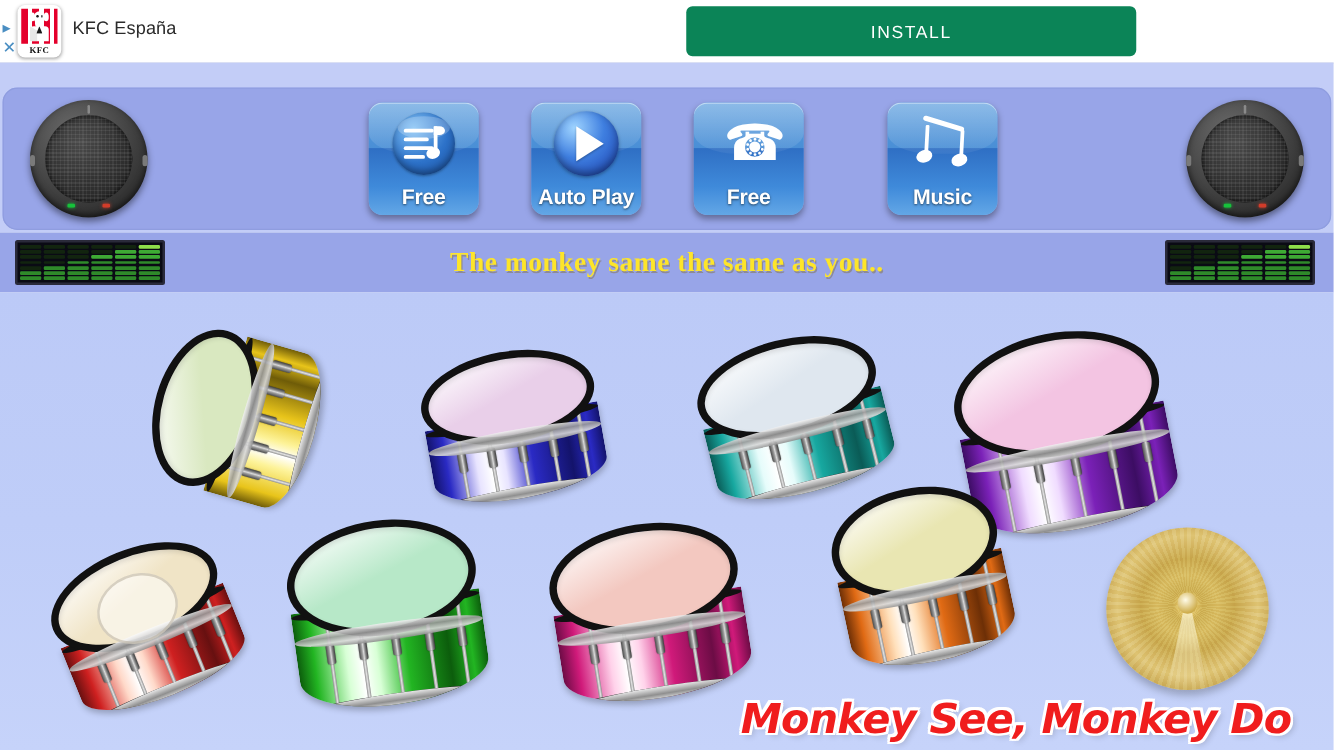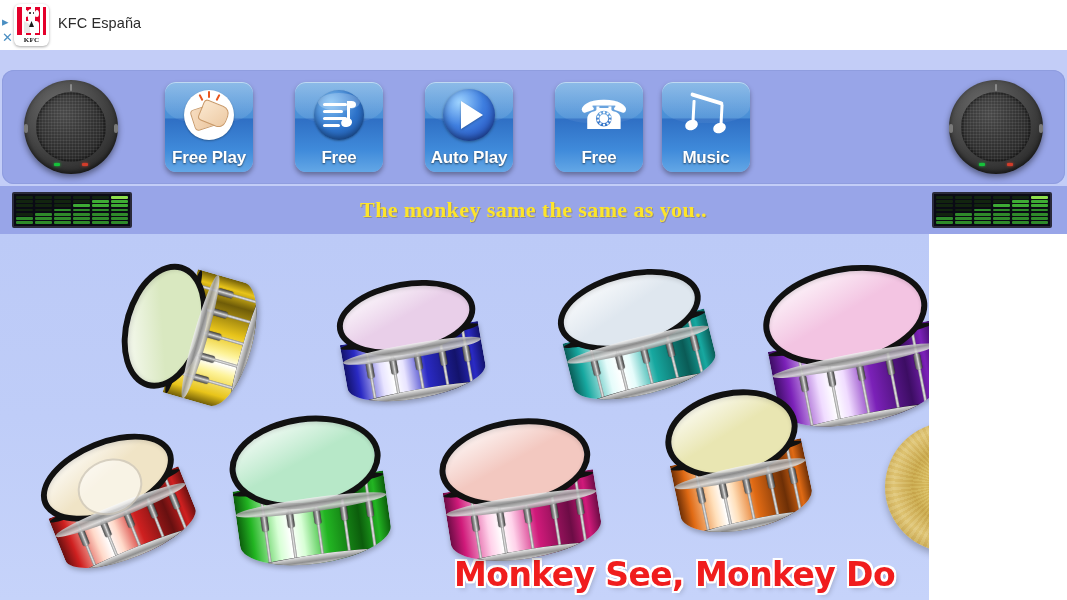--- a/index.html
+++ b/index.html
@@ -242,23 +242,24 @@
     position:absolute;left:0;top:0;width:1067px;height:48px;
     display:flex;align-items:center;justify-content:center;
     color:#fde52a;font-size:22px;font-weight:700;
     font-family:"Liberation Serif",serif;
     text-shadow:1px 1px 0 rgba(120,90,0,.35);
     letter-spacing:.4px;
   }
 
   
   .stage{
-    position:absolute;left:0;top:234px;width:929px;height:366px;
+    position:absolute;left:0;top:234px;width:1067px;height:366px;
     background:linear-gradient(180deg,#bccaf7 0%,#bfcdf8 50%,#c6d3fa 100%);
     overflow:hidden;
+    font-style:italic;
   }
   .inst{position:absolute;cursor:pointer;}
   .drum{position:absolute;left:0;top:0;width:100%;height:100%;}
   .shell{
     position:absolute;left:0;bottom:0;width:100%;height:58%;
     border-radius:0 0 50% 50%/0 0 34% 34%;
     overflow:hidden;
     box-shadow:0 3px 5px rgba(0,0,0,.25);
   }
   .shell-grad{position:absolute;inset:0;}
@@ -349,47 +350,35 @@
         <div class="kfc-eye-l"></div>
           <div class="kfc-eye-r"></div>
         <div class="kfc-beard"></div>
         <div class="kfc-suit"></div>
           <div class="kfc-suit-l"></div>
         <div class="kfc-tie"></div>
       </div>
       <div class="kfc-word">KFC</div>
     </div>
     <div class="ad-title">KFC España</div>
+    <div class="install-btn">INSTALL</div>
   </div>
 
   <div class="nav-wrap">
     <div class="nav-bar">
 
       <div class="speaker speaker-l">
         <div class="speaker-notch"></div>
         <div class="speaker-side-l"></div>
           <div class="speaker-side-r"></div>
         <div class="speaker-mesh"></div>
         <div class="led-green"></div>
           <div class="led-red"></div>
       </div>
 
-      <div class="nav-btn" style="left:163px;">
-        <div class="glare"></div>
-        <div class="bicon">
-          <div class="clap-circle">
-            <div class="spark s1"></div>
-              <div class="spark s2"></div>
-              <div class="spark s3"></div>
-            <div class="hand hand-a"></div>
-              <div class="hand hand-b"></div>
-          </div>
-        </div>
-        <div class="blabel">Free Play</div>
-      </div>
 
       <div class="nav-btn" style="left:293px;">
         <div class="glare"></div>
         <div class="bicon">
           <div class="songs-circle">
             <div class="sline sl1"></div>
               <div class="sline sl2"></div>
             <div class="sline sl3"></div>
               <div class="sline sl4"></div>
             <div class="snote-stem"></div>
@@ -413,21 +402,21 @@
       <div class="nav-btn" style="left:553px;">
         <div class="glare"></div>
         <div class="bicon">
           <div class="phone-glyph">
               <div class="handset">☎</div>
             </div>
         </div>
         <div class="blabel">Free</div>
       </div>
 
-      <div class="nav-btn" style="left:660px;">
+      <div class="nav-btn" style="left:708px;">
         <div class="glare"></div>
         <div class="bicon">
           <div class="music-glyph">
             <div class="mbeam"></div>
             <div class="mstem1"></div>
               <div class="mstem2"></div>
             <div class="mhead1"></div>
               <div class="mhead2"></div>
           </div>
         </div>

